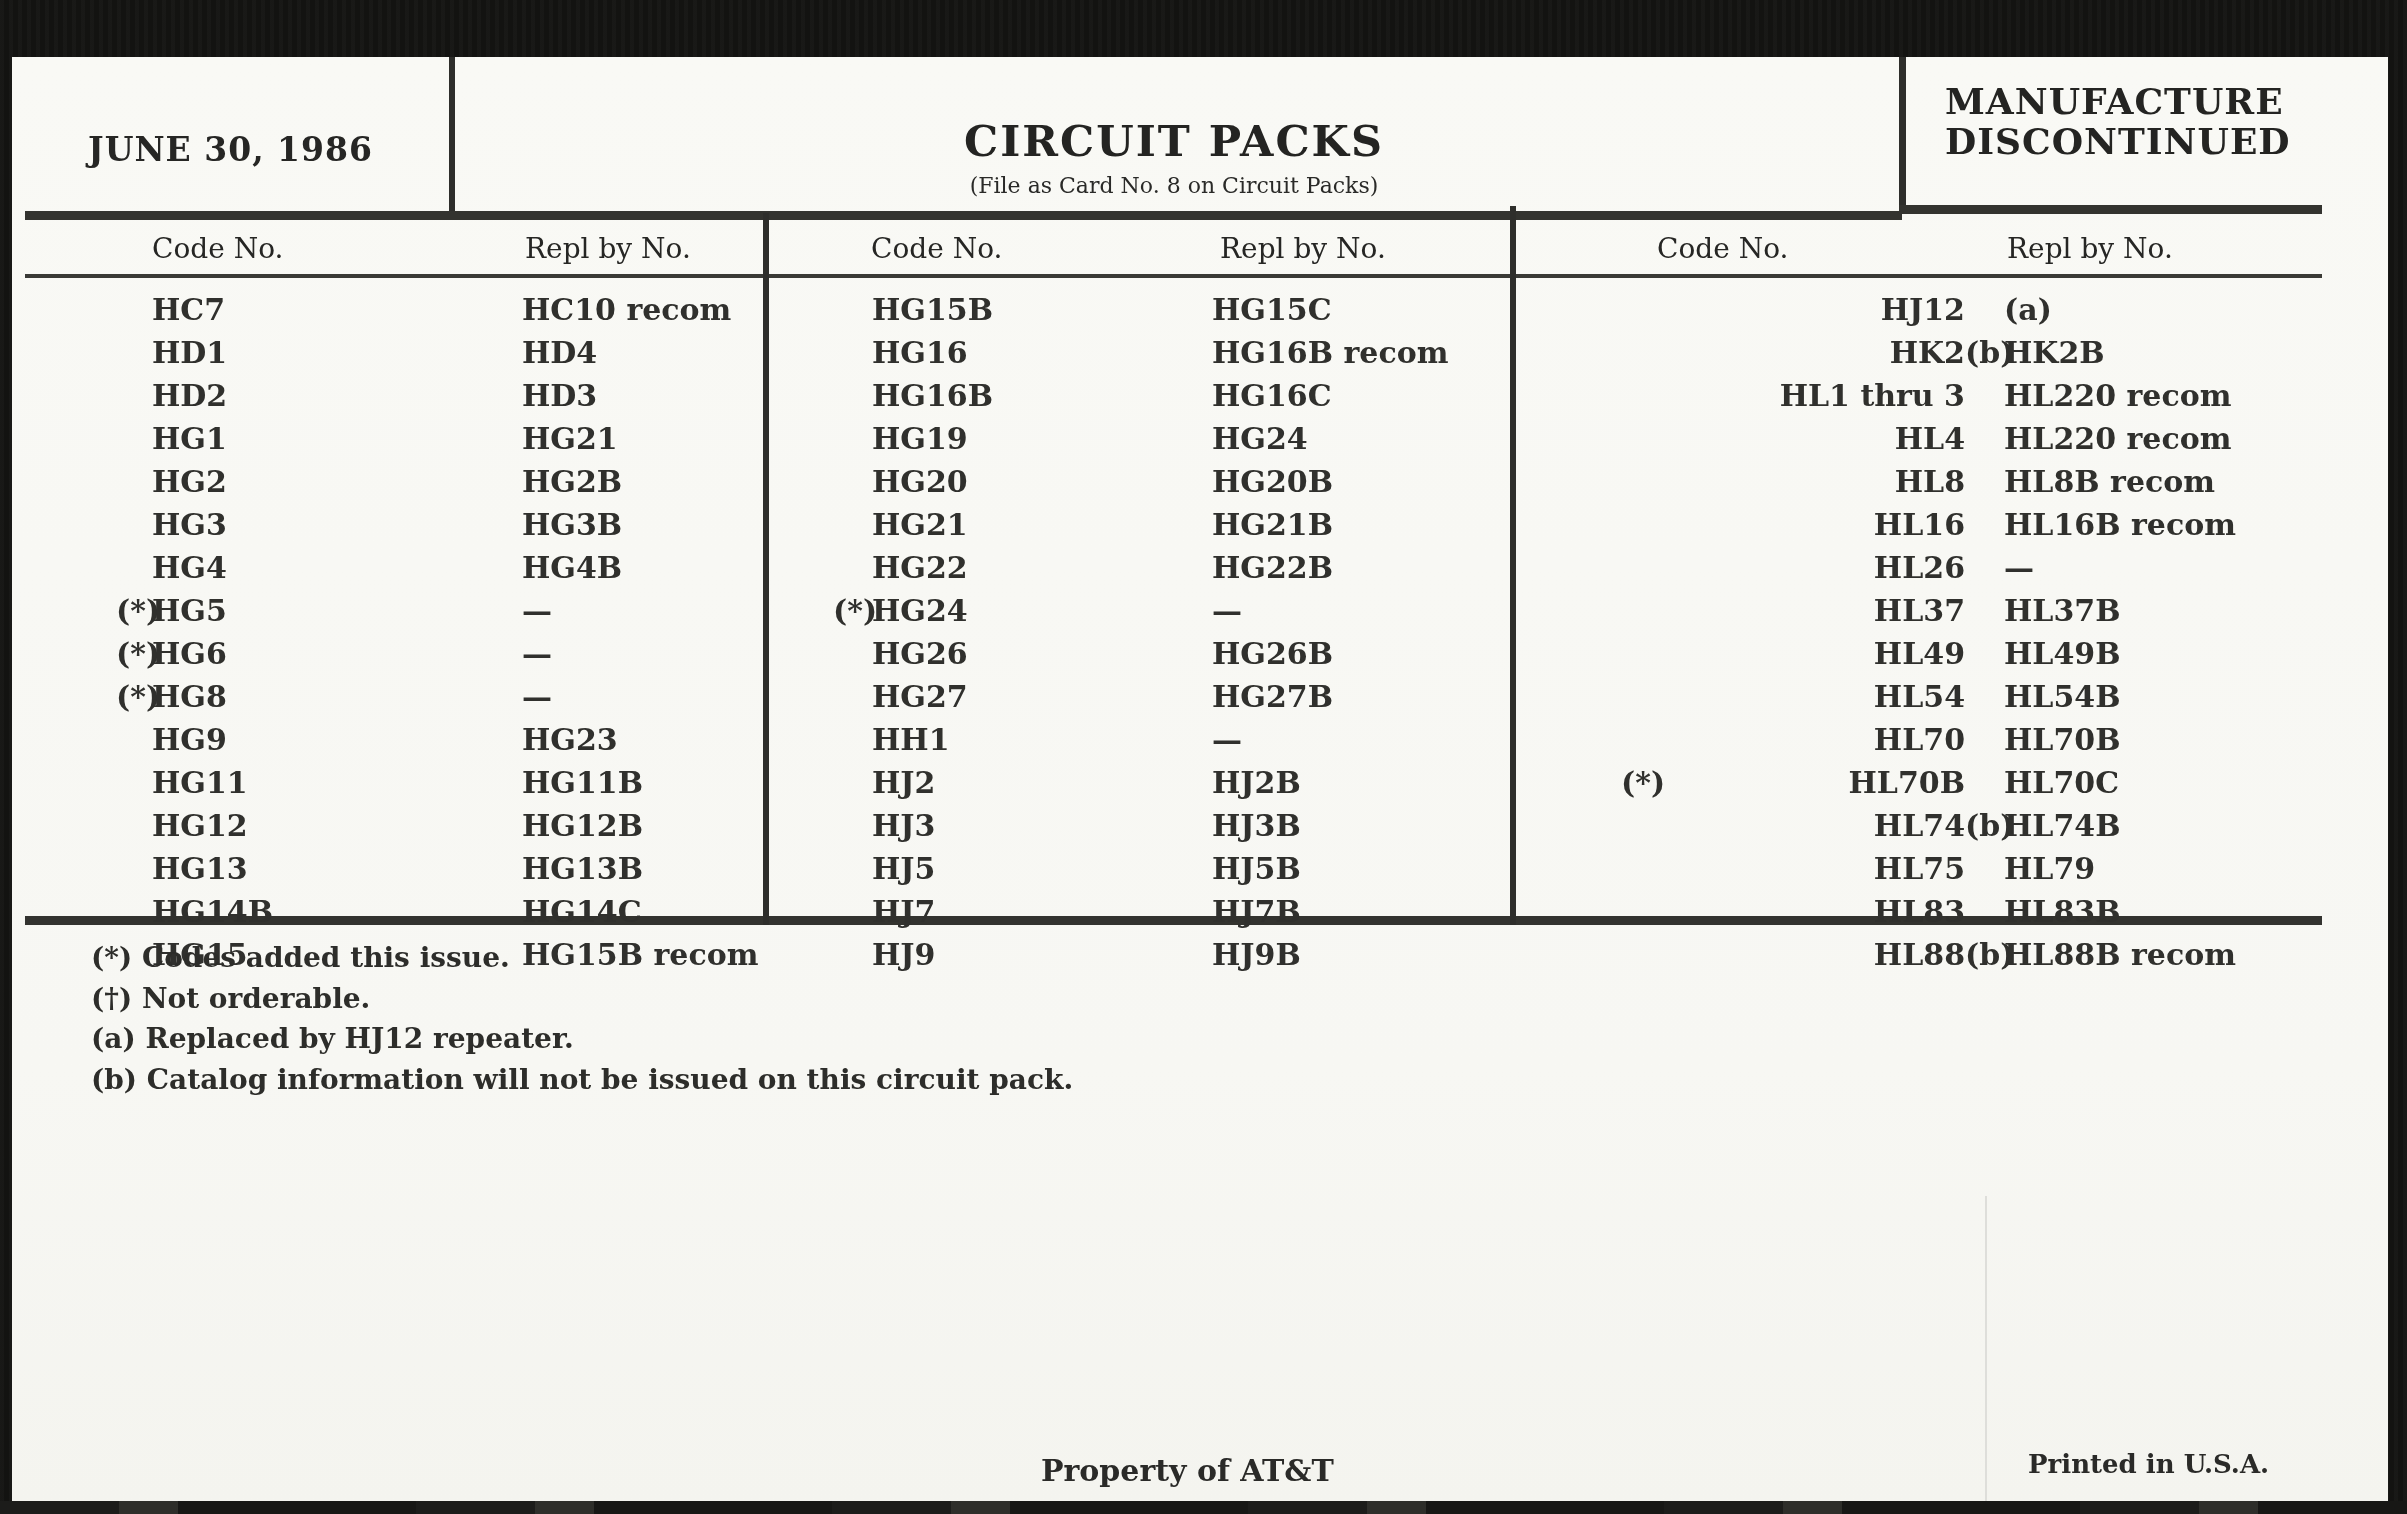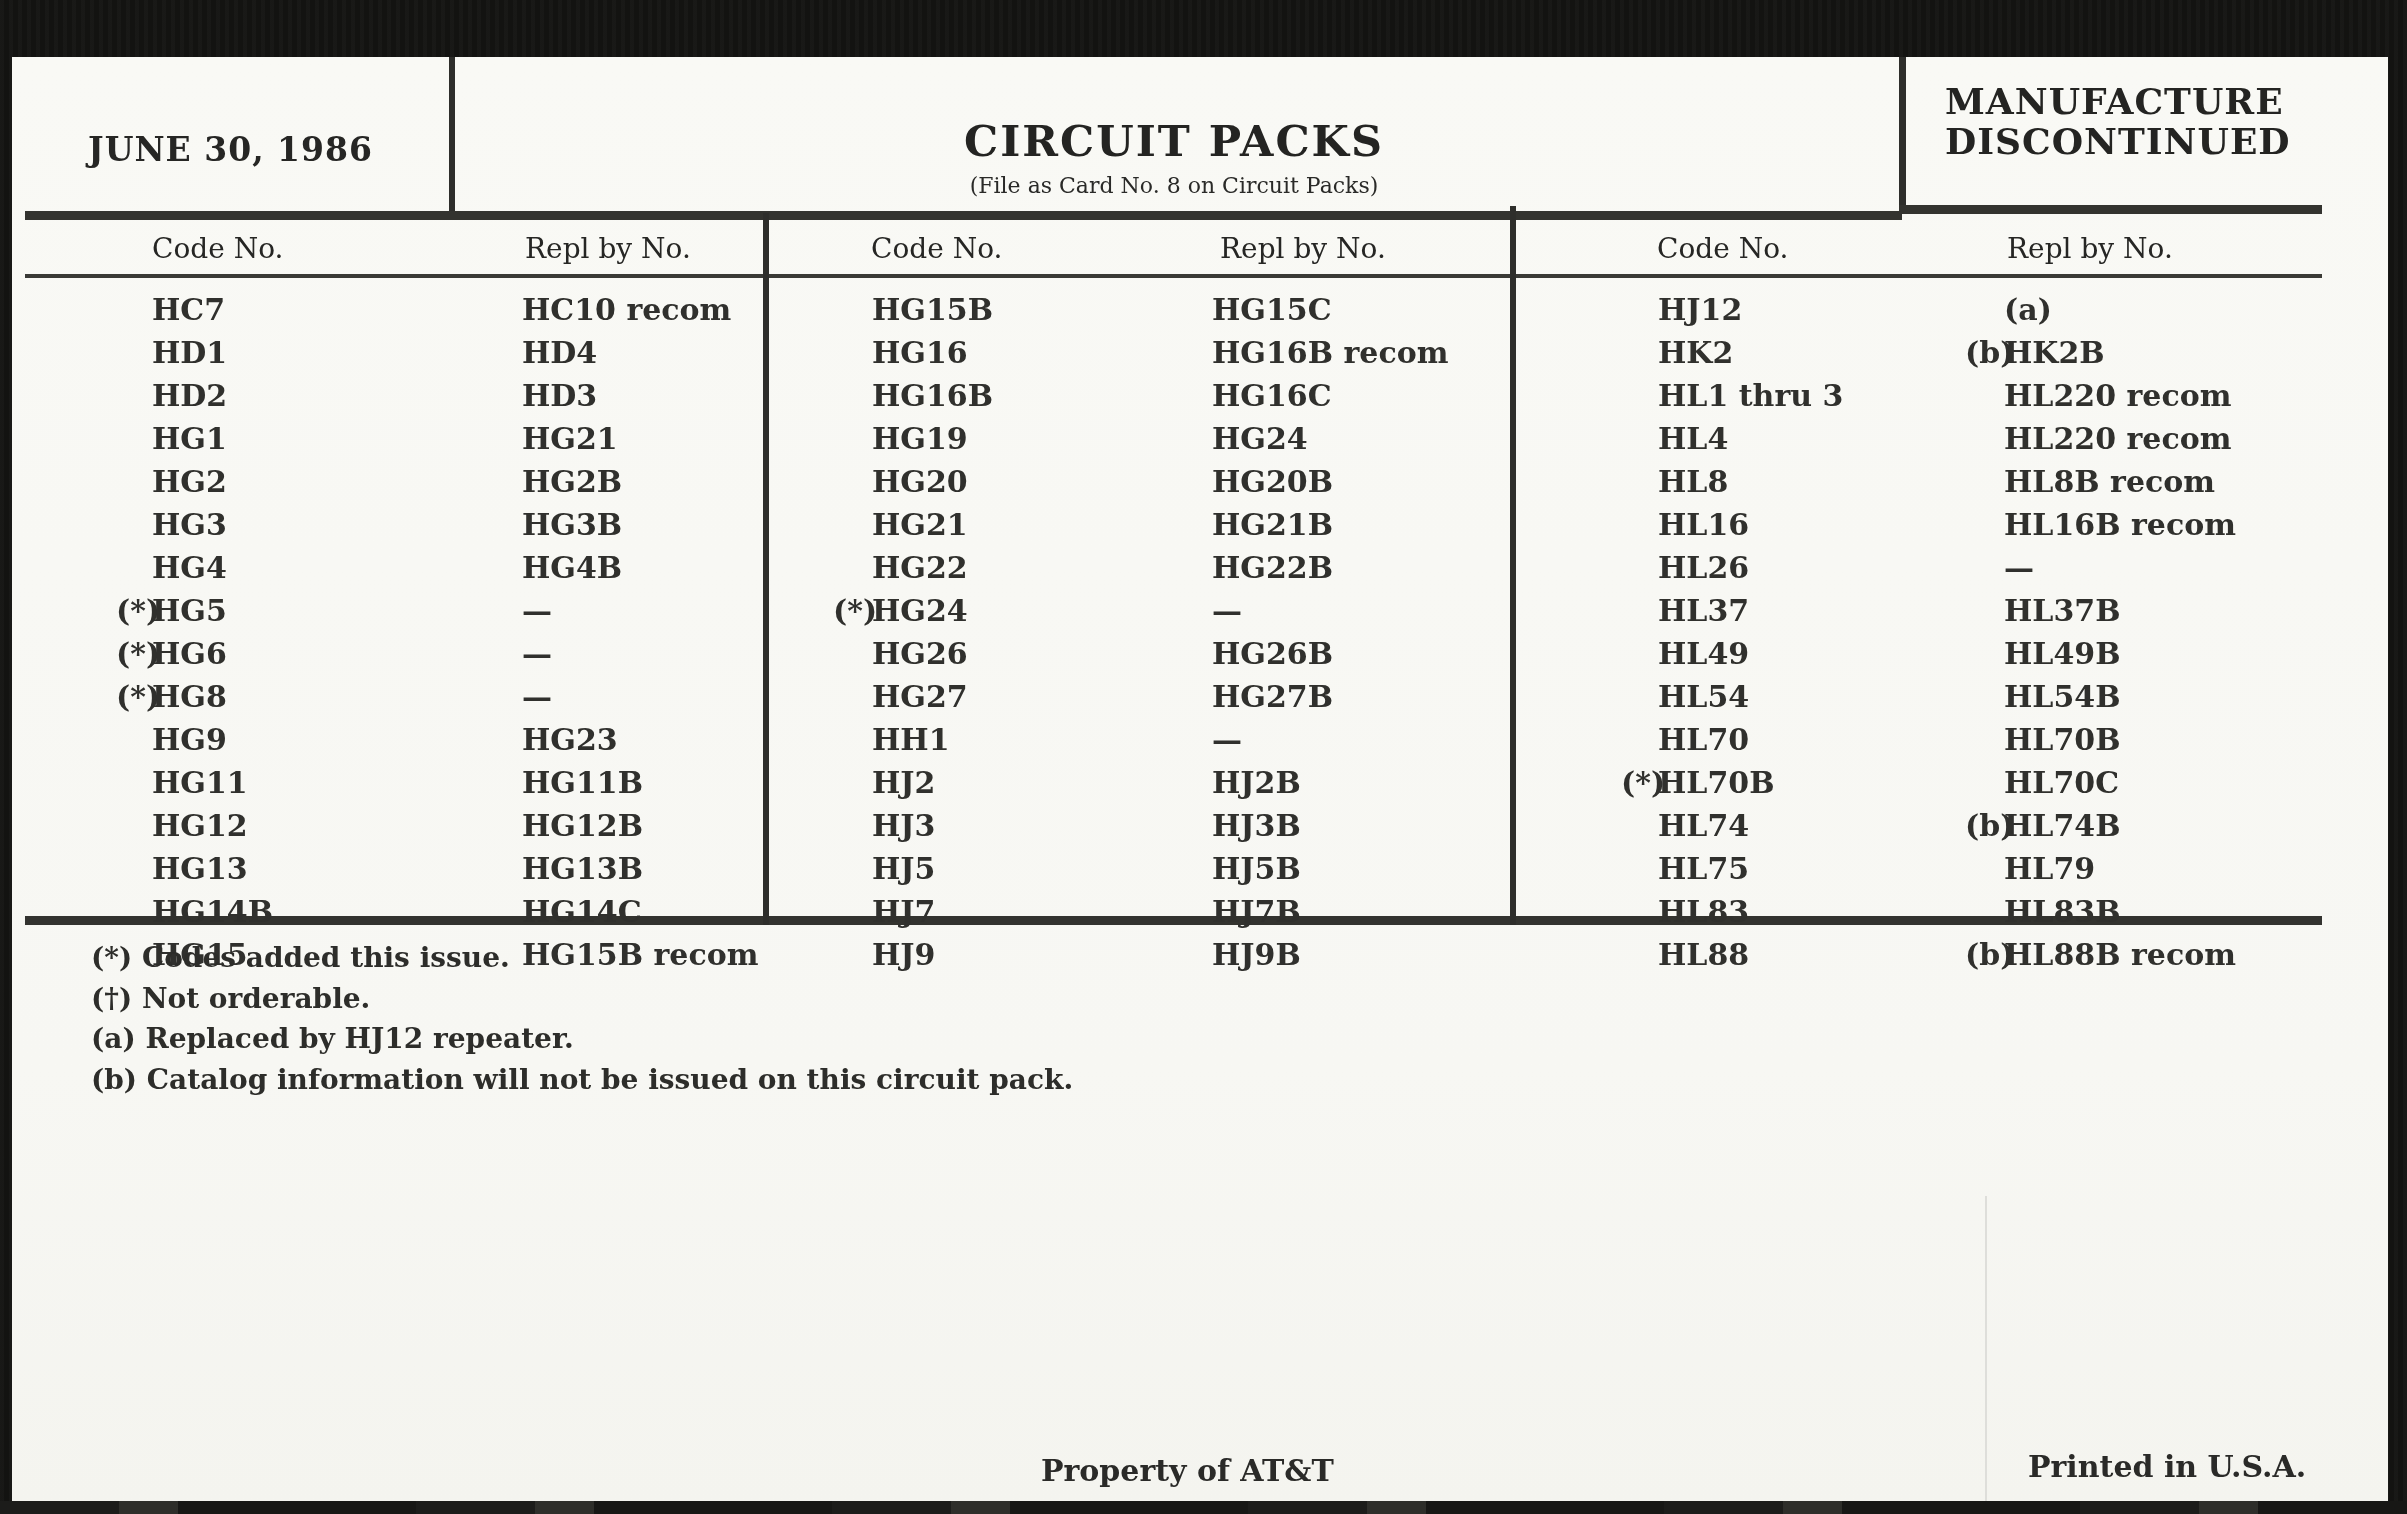--- a/index.html
+++ b/index.html
@@ -44,28 +44,28 @@
   .pane-0{left:104px;width:647px;}
   .pane-1{left:821px;width:677px;}
   .pane-2{left:1609px;width:699px;}
   .trow{display:flex;height:37px;line-height:37px;margin-top:6px;}
   .trow span{display:block;white-space:nowrap;overflow:visible;
     font-size:30px;font-weight:bold;color:#30302d;}
   .star{text-align:right;}
   .rpfx{text-align:right;}
   .pane-0 .star{width:36px;}  .pane-0 .codecell{width:370px;} .pane-0 .rpfx{width:0;}
   .pane-1 .star{width:39px;}  .pane-1 .codecell{width:340px;} .pane-1 .rpfx{width:0;}
-  .pane-2 .star{width:37px;}  .pane-2 .codecell{width:307px;} .pane-2 .rpfx{width:39px;}
+  .pane-2 .star{width:37px;}  .pane-2 .codecell{width:307px;text-align:right;} .pane-2 .rpfx{width:39px;}
   
   .footnote{position:absolute;left:79px;height:40px;line-height:40px;
     font-size:28px;font-weight:700;color:#2d2d2a;white-space:nowrap;}
   .fn-0{top:881px;} .fn-1{top:922px;} .fn-2{top:962px;} .fn-3{top:1003px;}
   
   .footer-center{position:absolute;left:1029px;top:1396px;font-size:30px;font-weight:bold;color:#2a2a28;white-space:nowrap;}
-  .footer-right{position:absolute;left:2016px;top:1392px;font-size:30px;font-weight:bold;color:#2a2a28;white-space:nowrap;}
+  .footer-right{position:absolute;left:2016px;top:1392px;font-size:26px;font-weight:bold;color:#2a2a28;white-space:nowrap;}
   
   .seam{position:absolute;left:1973px;top:1139px;width:2px;height:309px;background:#dededa;}
   .bottom-smudge{position:absolute;left:0;top:1501px;width:2408px;height:14px;
     background:repeating-linear-gradient(90deg,#1c1c1a 0 119px,#2e2e2a 119px 178px,#171715 178px 416px);}
 </style>
 </head>
 <body>
 
 <div class="stage">
   <div class="card">

